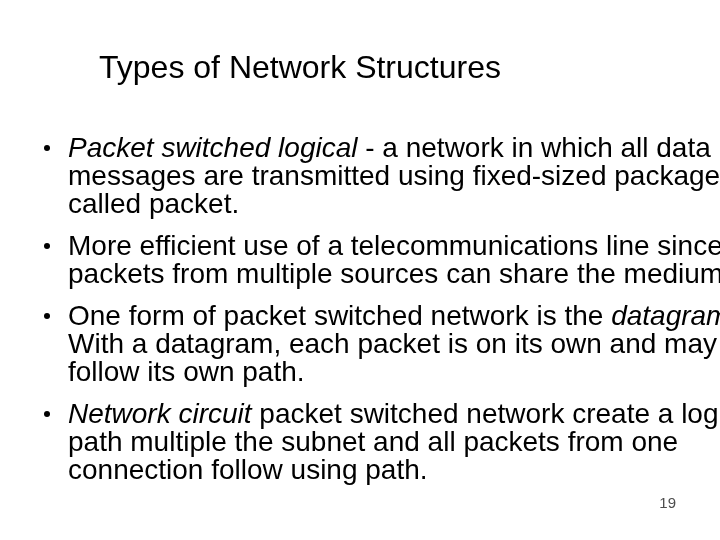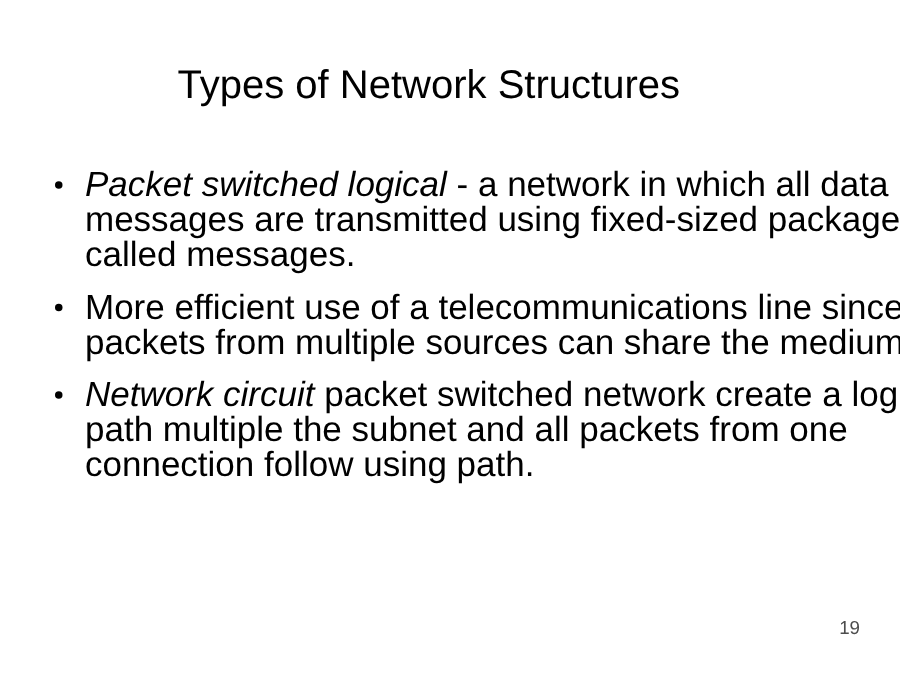--- a/index.html
+++ b/index.html
@@ -16,21 +16,20 @@
     position: absolute;
     top: 48px;
     left: 0;
     width: 600px;
     margin: 0;
     text-align: center;
     font-size: 32px;
     font-weight: 400;
     line-height: 1.2;
     letter-spacing: 0;
-    padding-left: 43px;
   }
   .bullets {
     position: absolute;
     left: 44px;
     top: 134px;
     width: 660px;
     font-size: 28px;
     line-height: 28px;
   }
   .bullet {
@@ -49,46 +48,54 @@
     margin-top: 11px;
     border-radius: 50%;
     background: #000000;
   }
   .btext { flex: none; }
   .line { white-space: nowrap; }
   .i { font-style: italic; }
   .page-number {
     position: absolute;
     top: 494px;
-    right: 32px;
+    right: 44px;
     font-size: 15px;
     line-height: 1.15;
     color: #4d4d4d;
   }
 </style>
 </head>
 <body>
 
 <div class="slide">
   <h1 class="title">Types of Network Structures</h1>
 
   <div class="bullets">
       <div class="bullet">
         <span class="dot"></span>
         <div class="btext">
           <div class="line"><span class="i">Packet switched logical</span><span> - a network in which all data</span></div>
           <div class="line"><span>messages are transmitted using fixed-sized packages,</span></div>
-          <div class="line"><span>called messages.</span></div>
+          <div class="line"><span>called packet.</span></div>
         </div>
       </div>
       <div class="bullet">
         <span class="dot"></span>
         <div class="btext">
           <div class="line"><span>More efficient use of a telecommunications line since</span></div>
           <div class="line"><span>packets from multiple sources can share the medium.</span></div>
+        </div>
+      </div>
+      <div class="bullet">
+        <span class="dot"></span>
+        <div class="btext">
+          <div class="line"><span>One form of packet switched network is the </span><span class="i">datagram</span></div>
+          <div class="line"><span>With a datagram, each packet is on its own and may</span></div>
+          <div class="line"><span>follow its own path.</span></div>
         </div>
       </div>
       <div class="bullet">
         <span class="dot"></span>
         <div class="btext">
           <div class="line"><span class="i">Network circuit</span><span> packet switched network create a logical</span></div>
           <div class="line"><span>path multiple the subnet and all packets from one</span></div>
           <div class="line"><span>connection follow using path.</span></div>
         </div>
       </div>

